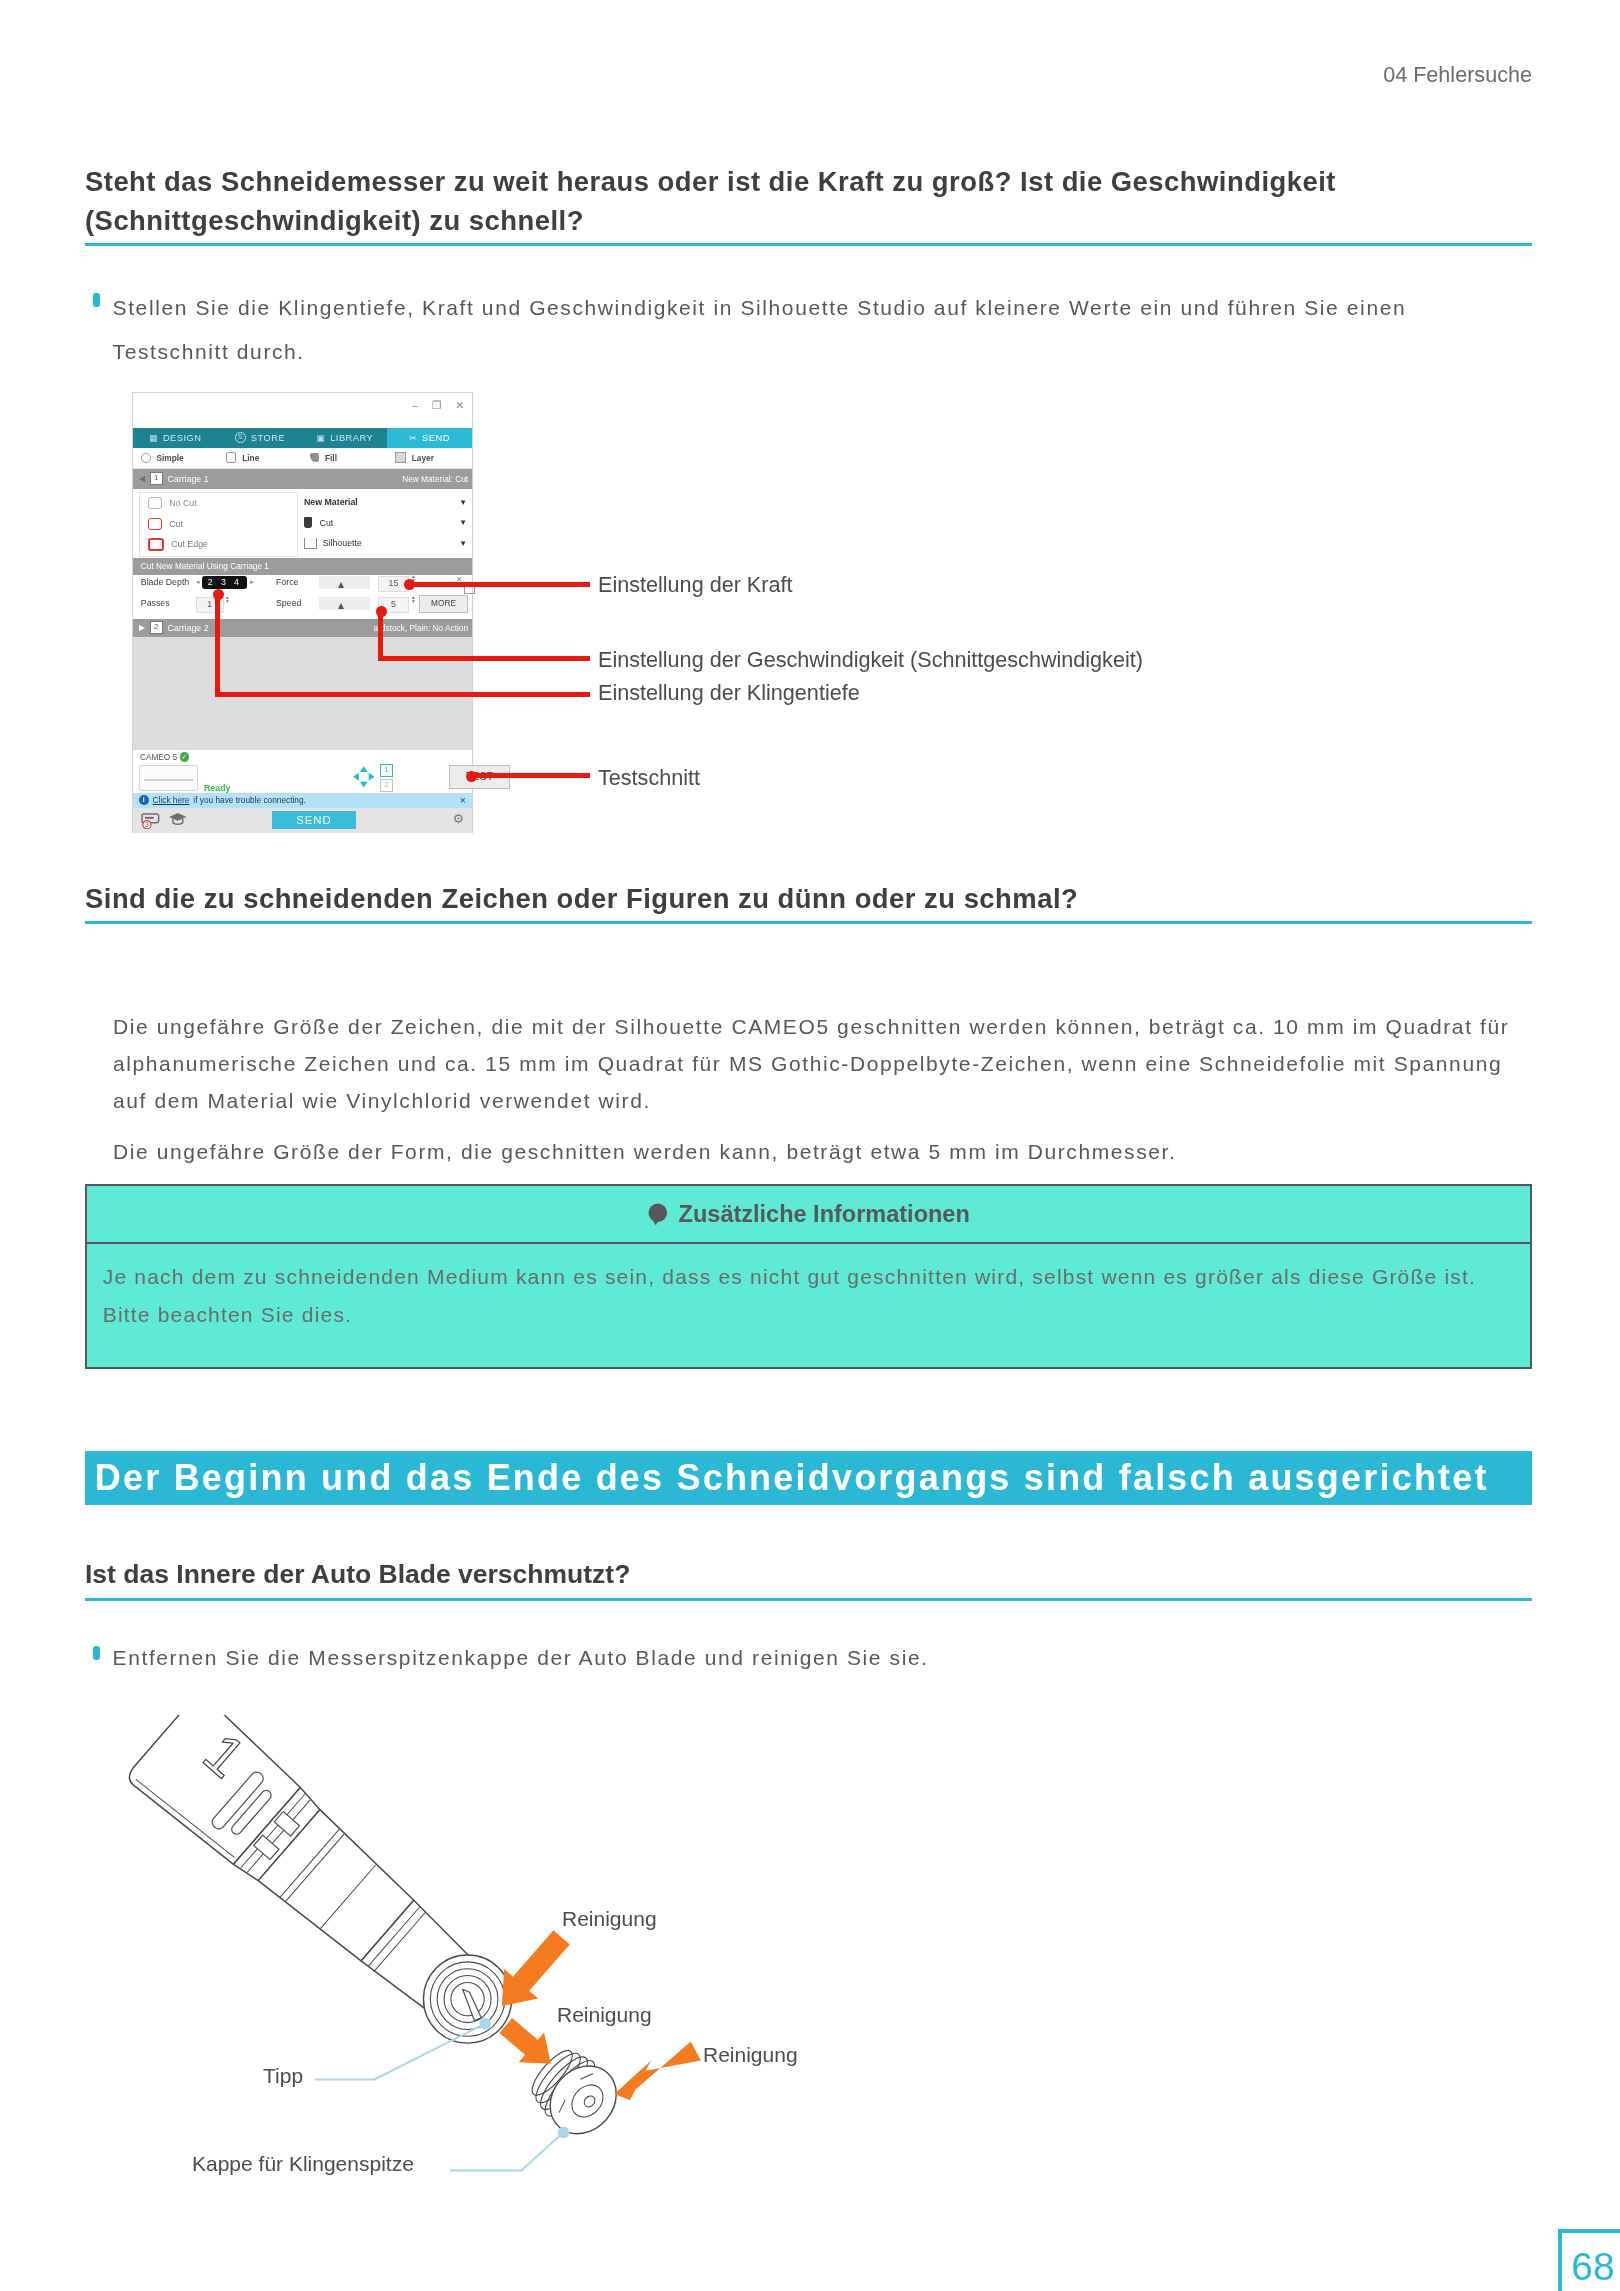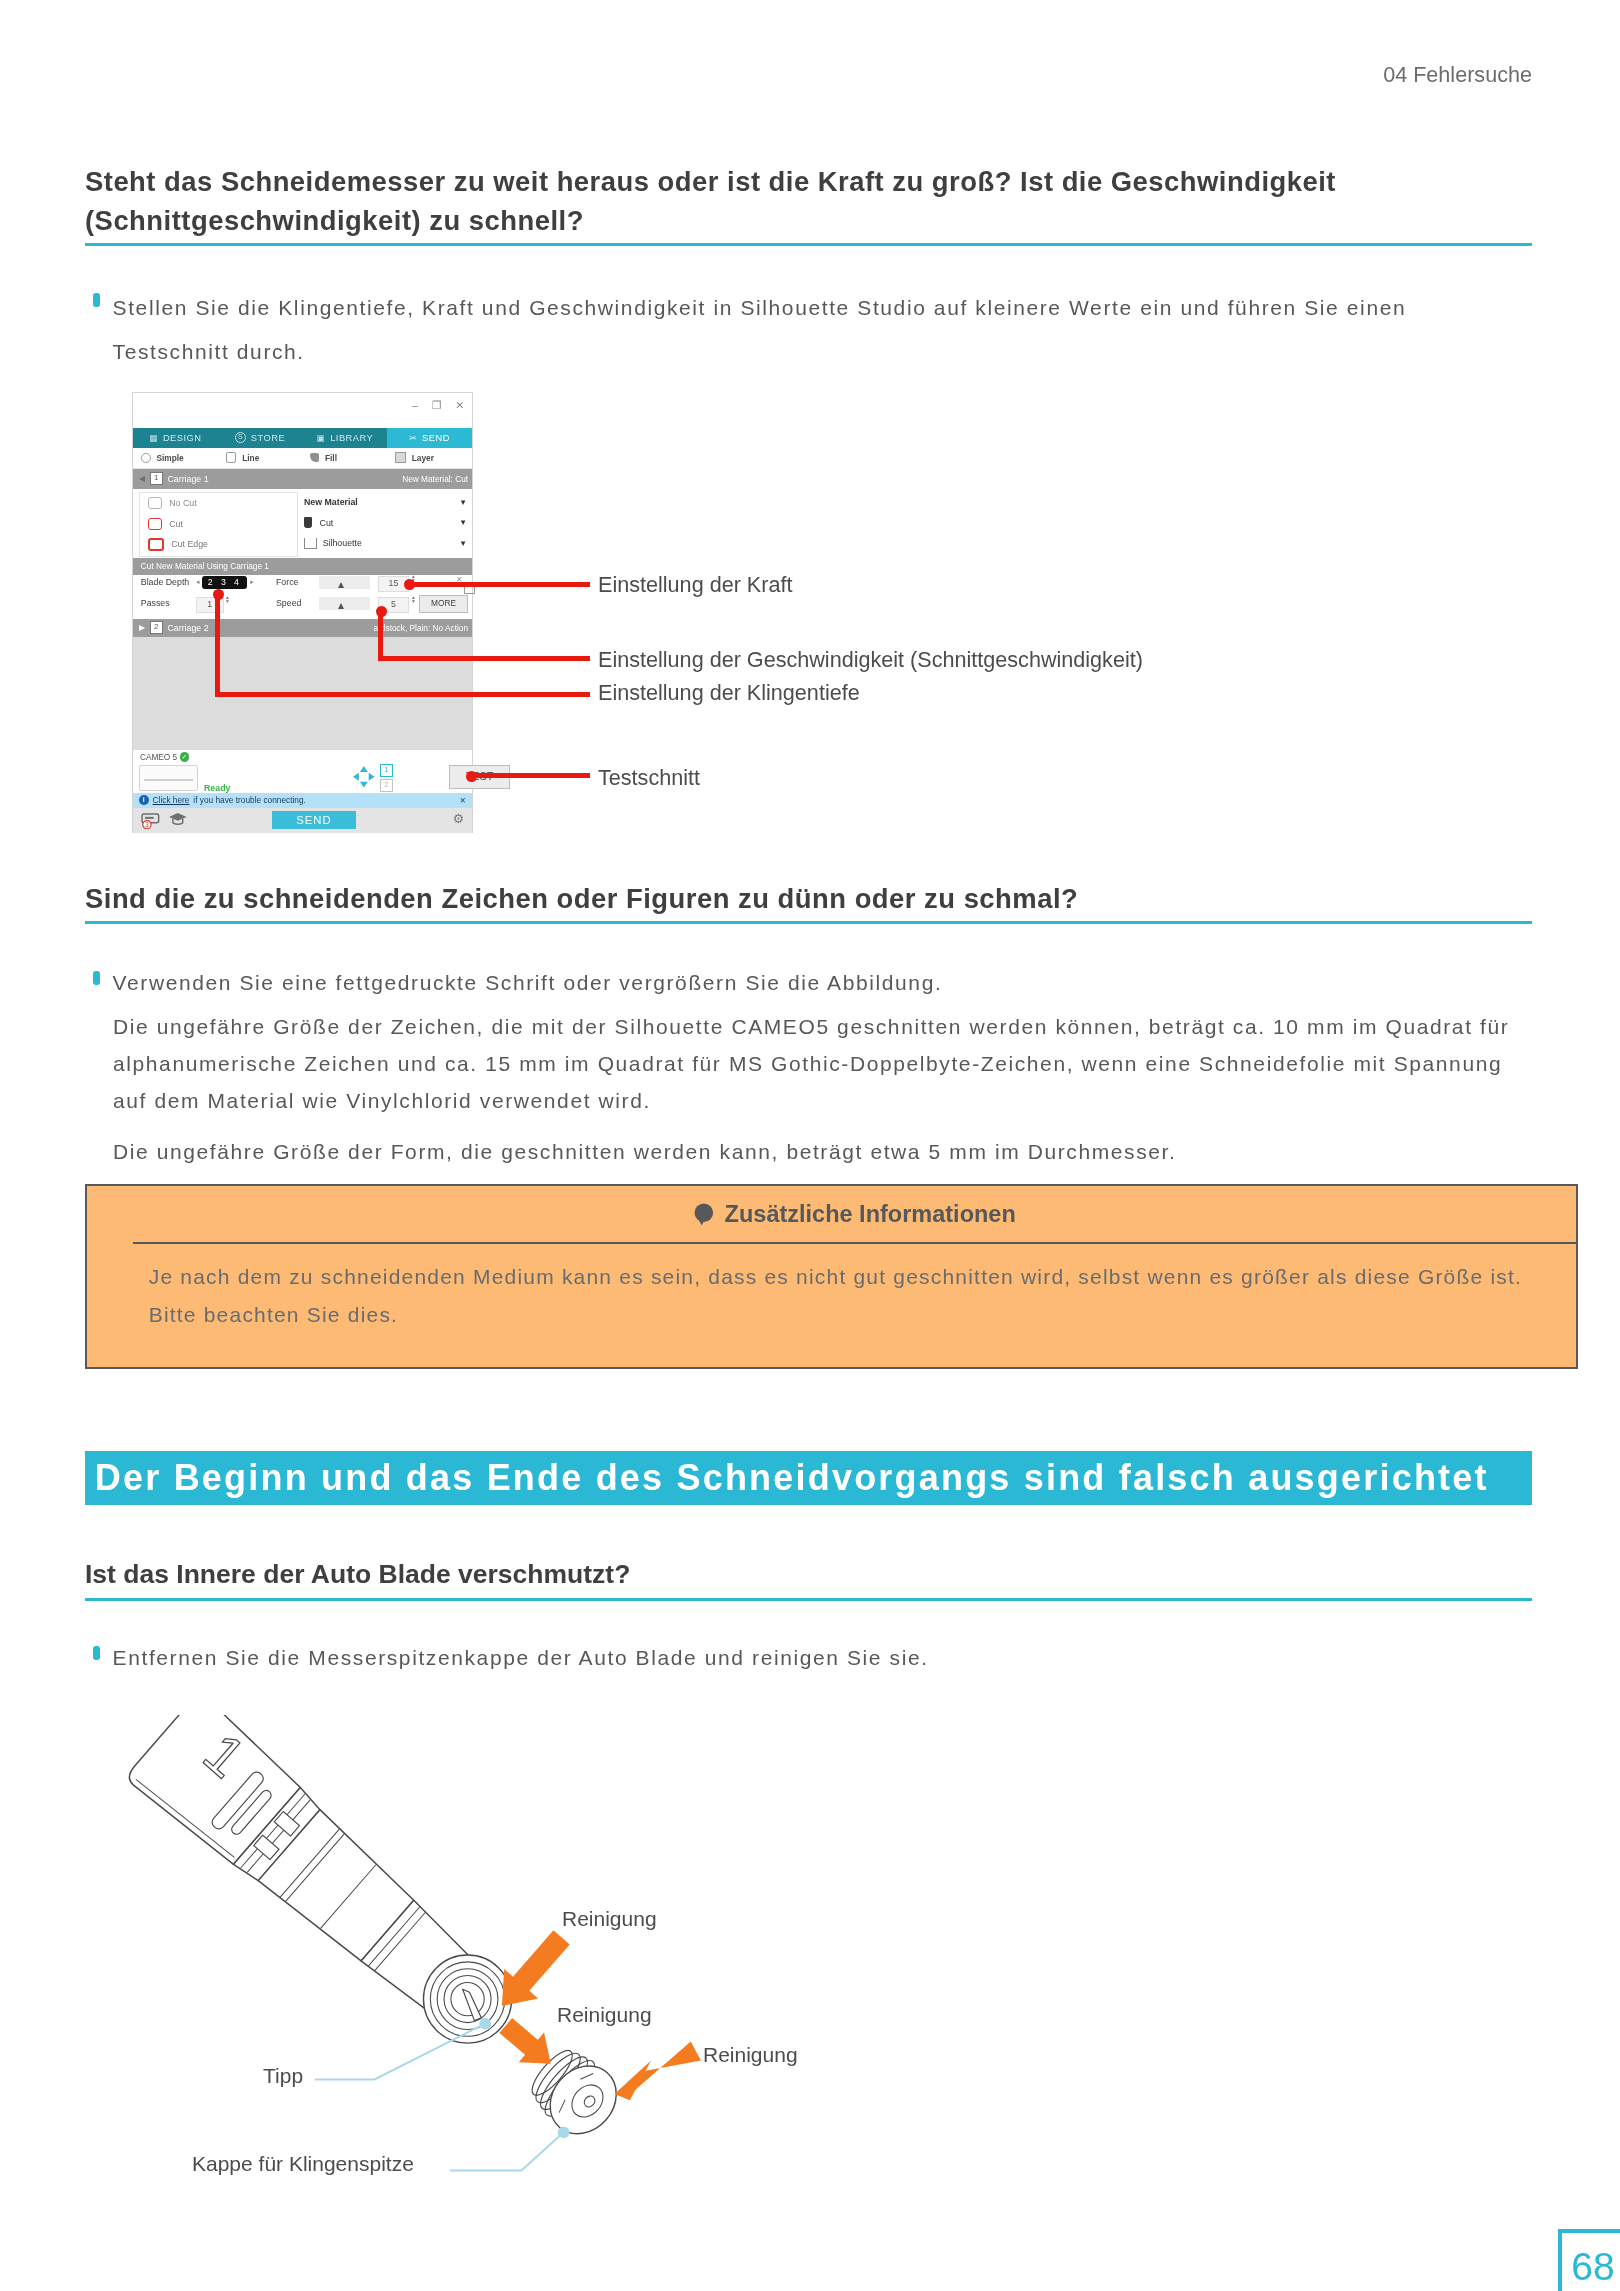--- a/index.html
+++ b/index.html
@@ -10,21 +10,21 @@
   h1,h2,h3{margin:0;font-weight:bold;color:#3e3f41;}
   .h-big{font-size:27.4px;line-height:39px;letter-spacing:0.5px;}
   .rule{height:2.9px;background:#2bb8d4;}
   .bullet-row{display:flex;}
   .bullet-dot{width:6.9px;height:13.7px;border-radius:2.9px;background:#2bb8d4;margin:6.9px 12.7px 0 0;flex:none;}
   .body-t{font-size:21px;line-height:37px;letter-spacing:1.6px;color:#57585a;}
   .callout-label{font-size:21.6px;color:#4b4c4e;white-space:nowrap;}
   .redline{background:#e8190f;}
   .reddot{width:10.8px;height:10.8px;border-radius:50%;background:#e8190f;}
   
-  .infobox{border:2px solid #57585a;background:#fdba74;padding-left:46px;}
+  .infobox{border:2px solid #57585a;background:#5eead4;}
   .infobox-head{height:56px;border-bottom:2px solid #57585a;display:flex;align-items:center;justify-content:center;gap:9.8px;}
   .infobox-title{font-size:23.5px;font-weight:bold;color:#57585a;}
   .infobox-body{padding:13.7px 15.7px;font-size:21px;line-height:38px;letter-spacing:1.2px;color:#6a6b6d;}
   .banner{background:#2bb8d4;color:#fff;font-weight:bold;font-size:36px;line-height:54px;
           letter-spacing:2.2px;padding-left:9.8px;white-space:nowrap;overflow:hidden;}
   
   .studio{width:339px;height:439px;background:#fff;border:1px solid #d4d4d4;font-size:8.8px;color:#3c3c3c;}
   .studio .abs{position:absolute;}
   .winctl{font-size:10.8px;color:#8a8a8a;letter-spacing:13.7px;}
   .tabs{display:flex;height:19.6px;background:#1e8390;}
@@ -242,24 +242,20 @@
   <div class="abs redline" style="left:215px;top:692px;width:375px;height:4.9px;"></div>
   <div class="abs reddot" style="left:466px;top:771px;"></div>
   <div class="abs redline" style="left:474px;top:773px;width:116px;height:4.9px;"></div>
   <div class="abs callout-label" style="left:598px;top:572px;">Einstellung der Kraft</div>
   <div class="abs callout-label" style="left:598px;top:647px;">Einstellung der Geschwindigkeit (Schnittgeschwindigkeit)</div>
   <div class="abs callout-label" style="left:598px;top:680px;">Einstellung der Klingentiefe</div>
   <div class="abs callout-label" style="left:598px;top:765px;text-align:right;">Testschnitt</div>
 
   <h2 class="abs h-big" style="left:85px;top:879px;width:1453px;">Sind die zu schneidenden Zeichen oder Figuren zu dünn oder zu schmal?</h2>
   <div class="abs rule" style="left:85px;top:921px;width:1447px;"></div>
-  <div class="abs bullet-row" style="left:93px;top:964px;width:1421px;">
-    <span class="bullet-dot"></span>
-    <span class="body-t">Verwenden Sie eine fettgedruckte Schrift oder vergrößern Sie die Abbildung.</span>
-  </div>
   <div class="abs body-t" style="left:113px;top:1008px;width:1404px;">Die ungefähre Größe der Zeichen, die mit der Silhouette CAMEO5 geschnitten werden können, beträgt ca. 10 mm im Quadrat für alphanumerische Zeichen und ca. 15 mm im Quadrat für MS Gothic-Doppelbyte-Zeichen, wenn eine Schneidefolie mit Spannung auf dem Material wie Vinylchlorid verwendet wird.</div>
   <div class="abs body-t" style="left:113px;top:1133px;width:1404px;">Die ungefähre Größe der Form, die geschnitten werden kann, beträgt etwa 5 mm im Durchmesser.</div>
 
   <div class="abs infobox" style="left:85px;top:1184px;width:1443px;height:181px;">
     <div class="infobox-head">
       <svg width="21.6" height="22.5" viewBox="0 0 22 23">
         <circle cx="11" cy="10" r="9.5" fill="#57585a"></circle>
         <polygon points="5,16 9,23 12,16" fill="#57585a"></polygon>
       </svg>
       <span class="infobox-title">Zusätzliche Informationen</span>

